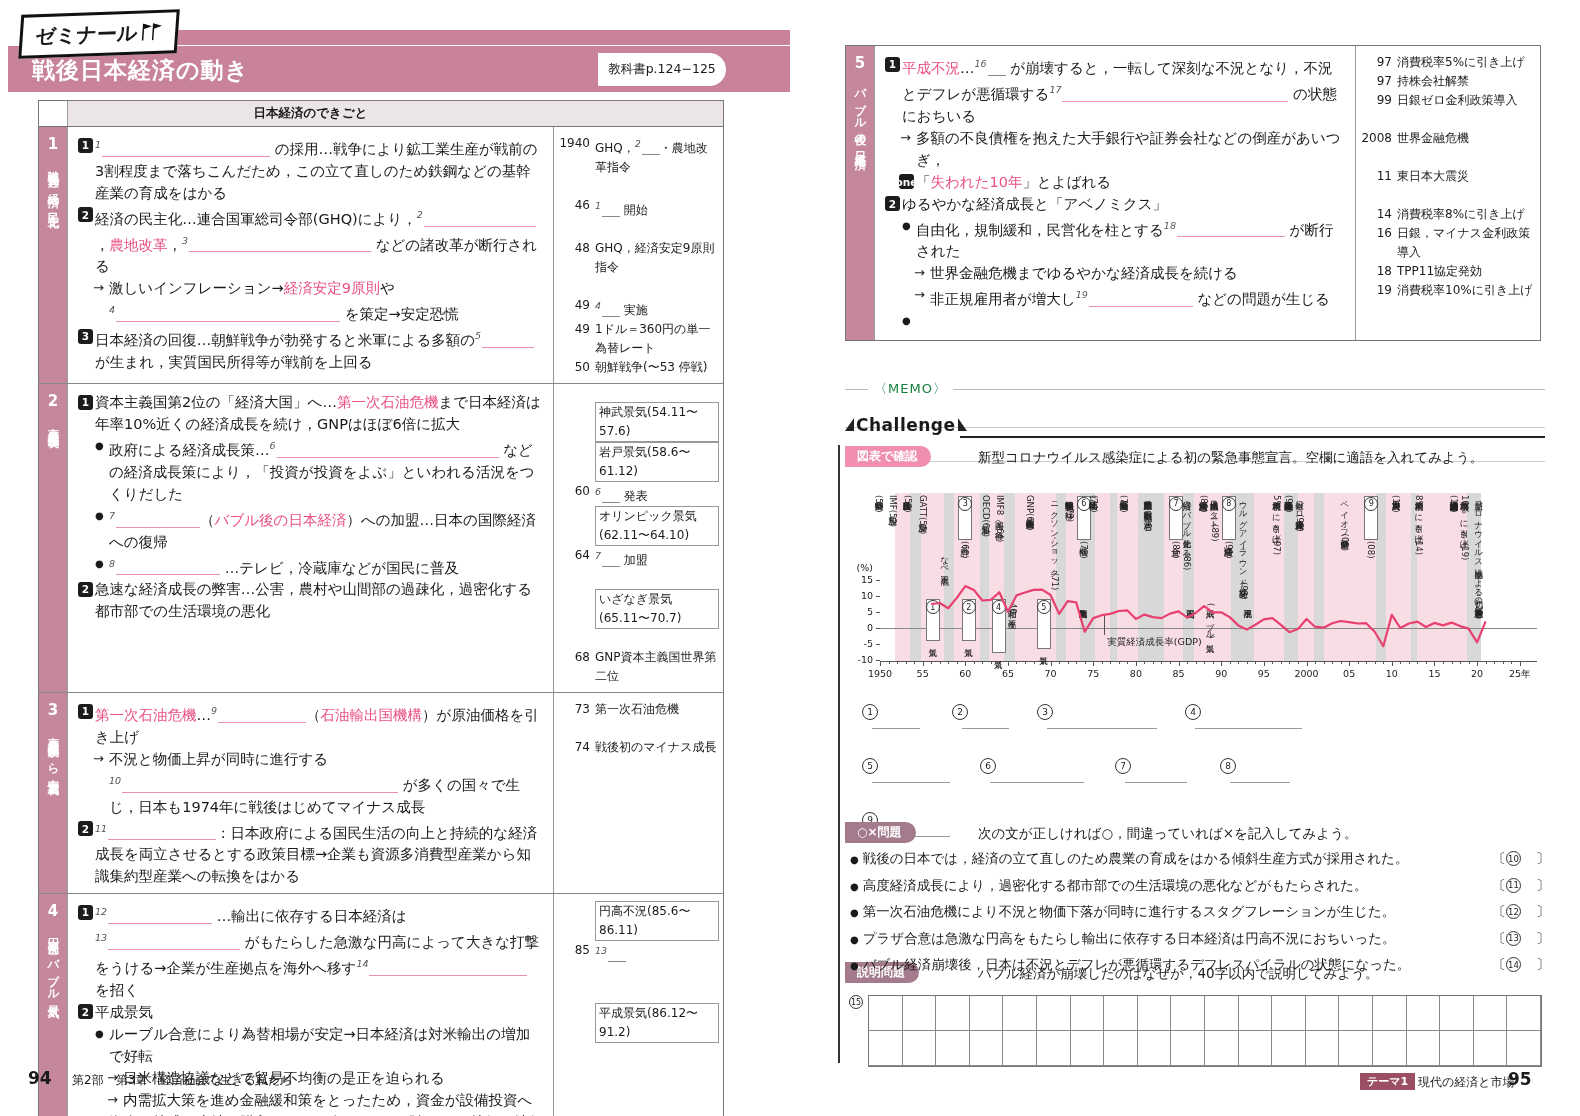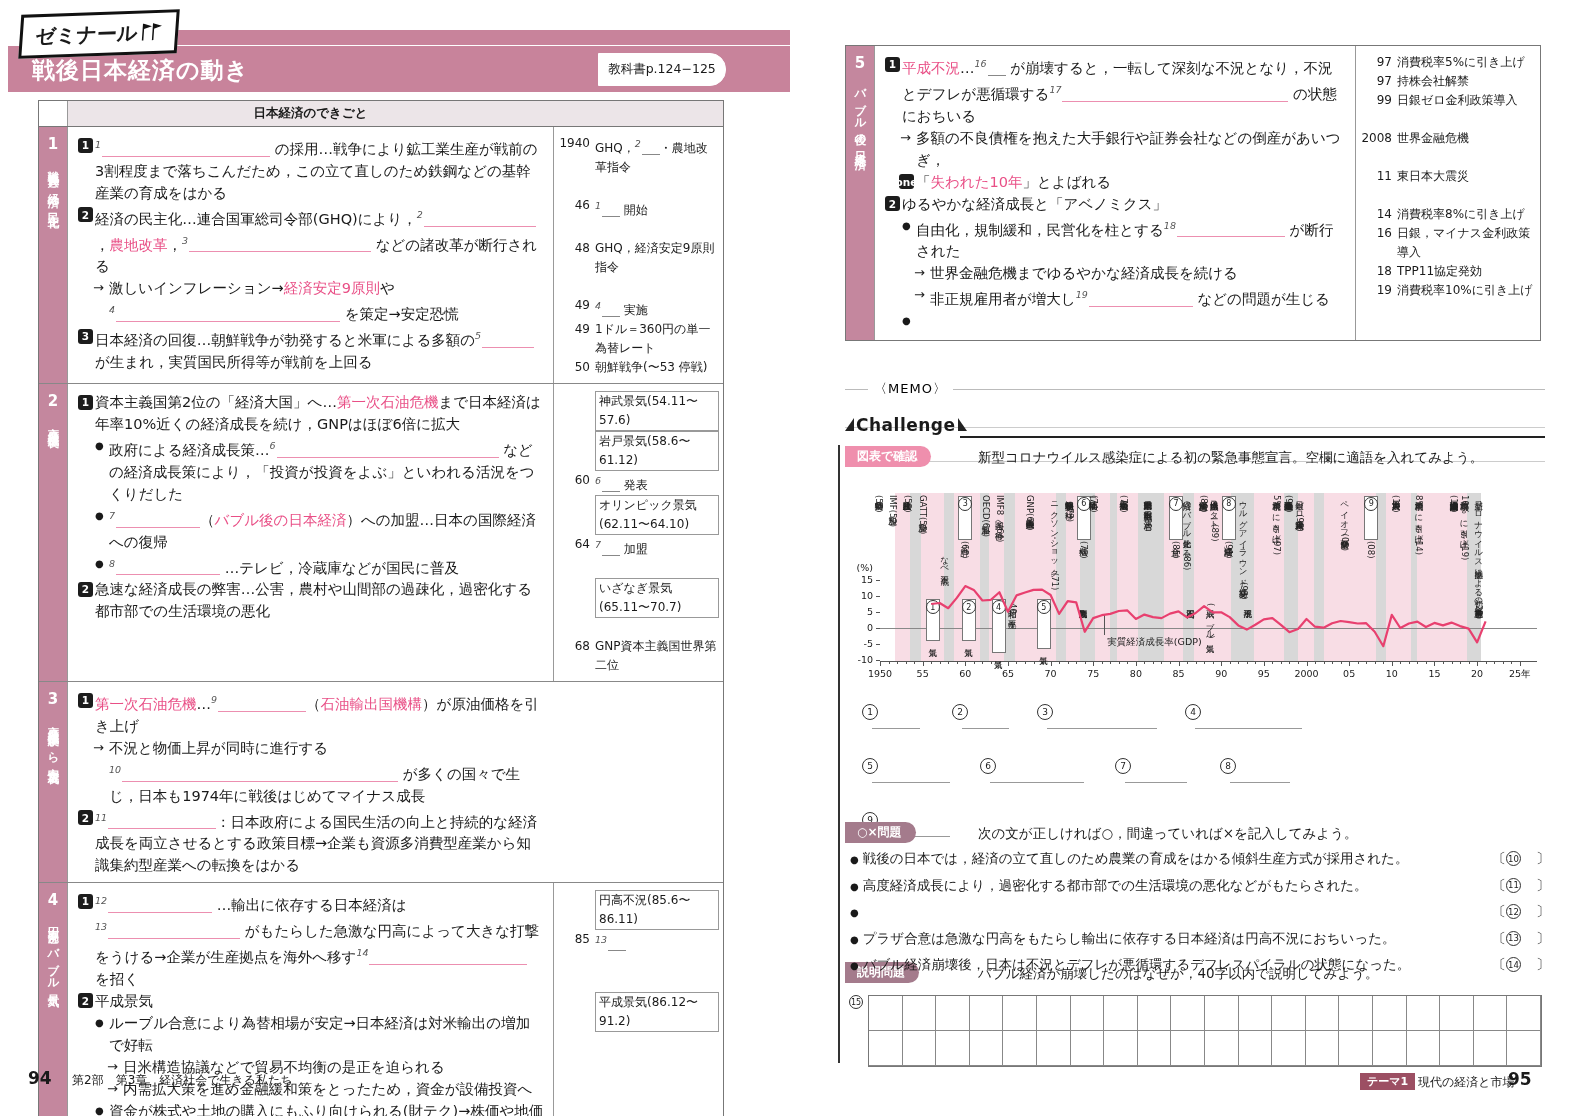--- a/index.html
+++ b/index.html
@@ -35,21 +35,21 @@
   .pink{color:#e94f86;}
   .blank{display:inline-block;white-space:nowrap;}
   .blank sup{font-style:italic;font-size:9.5px;color:#555;margin-right:1px;}
   .bline{display:inline-block;border-bottom:1.6px solid #ec8fb0;height:13px;vertical-align:-3px;}
   .bline.gray{border-bottom:1.4px solid #888;}
   .ev-row{display:flex;}
   .ev-year{width:32px;text-align:right;margin-right:5px;flex-shrink:0;}
   .ev-box{display:inline-block;border:1px solid #999;padding:0 3px;margin-left:37px;max-width:120px;}
   
   .memoline{position:absolute;height:1px;background:#ccc;}
-  .memolabel{position:absolute;color:#000000;font-size:13px;background:#fff;padding:0 6px;letter-spacing:1px;}
+  .memolabel{position:absolute;color:#15803d;font-size:13px;background:#fff;padding:0 6px;letter-spacing:1px;}
   .chal-head{position:absolute;font-weight:bold;font-size:17px;letter-spacing:0.5px;}
   .tri{display:inline-block;width:0;height:0;}
   .chal-rule{position:absolute;height:1.6px;background:#222;}
   .chal-border{position:absolute;width:1.5px;background:#333;}
   .badge{position:absolute;height:21px;border-radius:0 11px 11px 0;color:#fff;font-size:12px;font-weight:bold;
          display:flex;align-items:center;padding:0 14px 0 12px;}
   .badge.pinkbg{background:#ef8fad;}
   .badge.mauve{background:#a47b8c;}
   .prompt{position:absolute;font-size:13.5px;}
   
@@ -153,21 +153,21 @@
           <div class="sec-title">高度経済成長</div>
         </div>
         <div class="sec-body">
           <div class="para" style="padding-left: 17px;"><span class="mk" style="left: 0px;">1</span><span>資本主義国第2位の「経済大国」へ…</span><span class="pink">第一次石油危機</span><span>まで日本経済は年率10%近くの経済成長を続け，GNPはほぼ6倍に拡大</span></div>
           <div class="para" style="padding-left: 31px;"><span class="mkdot" style="left: 17px;">●</span><span>政府による経済成長策…</span><span class="blank"><sup>6</sup><span class="bline" style="width: 222px;"></span></span><span> などの経済成長策により，「投資が投資をよぶ」といわれる活況をつくりだした</span></div>
           <div class="para" style="padding-left: 31px;"><span class="mkdot" style="left: 17px;">●</span><span class="blank"><sup>7</sup><span class="bline" style="width: 84px;"></span></span><span>（</span><span class="pink">バブル後の日本経済</span><span>）への加盟…日本の国際経済への復帰</span></div>
           <div class="para" style="padding-left: 31px;"><span class="mkdot" style="left: 17px;">●</span><span class="blank"><sup>8</sup><span class="bline" style="width: 104px;"></span></span><span> …テレビ，冷蔵庫などが国民に普及</span></div>
           <div class="para" style="padding-left: 17px;"><span class="mk" style="left: 0px;">2</span><span>急速な経済成長の弊害…公害，農村や山間部の過疎化，過密化する都市部での生活環境の悪化</span></div>
         </div>
         <div class="sec-events">
-          <div style="margin-top: 0px;"><span class="ev-box">神武景気(54.11〜57.6)</span></div>
+          <div style="margin-top: 11px;"><span class="ev-box">神武景気(54.11〜57.6)</span></div>
           <div style="margin-top: 0px;"><span class="ev-box">岩戸景気(58.6〜61.12)</span></div>
           <div class="ev-row" style="margin-top: 0px;">
             <span class="ev-year">60</span>
             <span class="ev-text"><span class="blank"><sup>6</sup><span class="bline gray" style="width: 18px;"></span></span><span> 発表</span></span>
           </div>
           <div style="margin-top: 0px;"><span class="ev-box">オリンピック景気 (62.11〜64.10)</span></div>
           <div class="ev-row" style="margin-top: 0px;">
             <span class="ev-year">64</span>
             <span class="ev-text"><span class="blank"><sup>7</sup><span class="bline gray" style="width: 18px;"></span></span><span> 加盟</span></span>
           </div>
@@ -180,20 +180,30 @@
       </div>
       <div class="sec-row" style="grid-template-columns: 28px 486px 170px; min-height: 168px;">
         <div class="sec-side">
           <div class="sec-num">3</div>
           <div class="sec-title">高度経済成長から安定成長へ</div>
         </div>
         <div class="sec-body">
           <div class="para" style="padding-left: 17px;"><span class="mk" style="left: 0px;">1</span><span class="pink">第一次石油危機</span><span>…</span><span class="blank"><sup>9</sup><span class="bline" style="width: 88px;"></span></span><span>（</span><span class="pink">石油輸出国機構</span><span>）が原油価格を引き上げ</span></div>
           <div class="para" style="padding-left: 31px;"><span class="mkarr" style="left: 15px;">→</span><span>不況と物価上昇が同時に進行する</span><span class="blank"><sup>10</sup><span class="bline" style="width: 276px;"></span></span><span> が多くの国々で生じ，日本も1974年に戦後はじめてマイナス成長</span></div>
           <div class="para" style="padding-left: 17px;"><span class="mk" style="left: 0px;">2</span><span class="blank"><sup>11</sup><span class="bline" style="width: 108px;"></span></span><span>：日本政府による国民生活の向上と持続的な経済成長を両立させるとする政策目標→企業も資源多消費型産業から知識集約型産業への転換をはかる</span></div>
+        </div>
+        <div class="sec-events">
+          <div class="ev-row" style="margin-top: 0px;">
+            <span class="ev-year">73</span>
+            <span class="ev-text"><span>第一次石油危機</span></span>
+          </div>
+          <div class="ev-row" style="margin-top: 19px;">
+            <span class="ev-year">74</span>
+            <span class="ev-text"><span>戦後初のマイナス成長</span></span>
+          </div>
         </div>
       </div>
       <div class="sec-row" style="grid-template-columns: 28px 486px 170px; min-height: 315px;">
         <div class="sec-side">
           <div class="sec-num">4</div>
           <div class="sec-title">円高不況とバブル景気</div>
         </div>
         <div class="sec-body">
           <div class="para" style="padding-left: 17px;"><span class="mk" style="left: 0px;">1</span><span class="blank"><sup>12</sup><span class="bline" style="width: 104px;"></span></span><span> …輸出に依存する日本経済は</span><span class="blank"><sup>13</sup><span class="bline" style="width: 132px;"></span></span><span> がもたらした急激な円高によって大きな打撃をうける→企業が生産拠点を海外へ移す</span><span class="blank"><sup>14</sup><span class="bline" style="width: 158px;"></span></span><span> を招く</span></div>
           <div class="para" style="padding-left: 17px;"><span class="mk" style="left: 0px;">2</span><span>平成景気</span></div>
@@ -584,20 +594,21 @@
     <span class="oxdot">●</span>
     <span>高度経済成長により，過密化する都市部での生活環境の悪化などがもたらされた。</span>
     <span class="oxbracket">
       <span>〔</span>
       <span class="circ">11</span>
       <span class="rb">〕</span>
     </span>
   </div>
 <div class="oxitem" style="left: 850px; top: 903px;">
     <span class="oxdot">●</span>
+    <span>第一次石油危機により不況と物価下落が同時に進行するスタグフレーションが生じた。</span>
     <span class="oxbracket">
       <span>〔</span>
       <span class="circ">12</span>
       <span class="rb">〕</span>
     </span>
   </div>
 <div class="oxitem" style="left: 850px; top: 929.5px;">
     <span class="oxdot">●</span>
     <span>プラザ合意は急激な円高をもたらし輸出に依存する日本経済は円高不況におちいった。</span>
     <span class="oxbracket">

